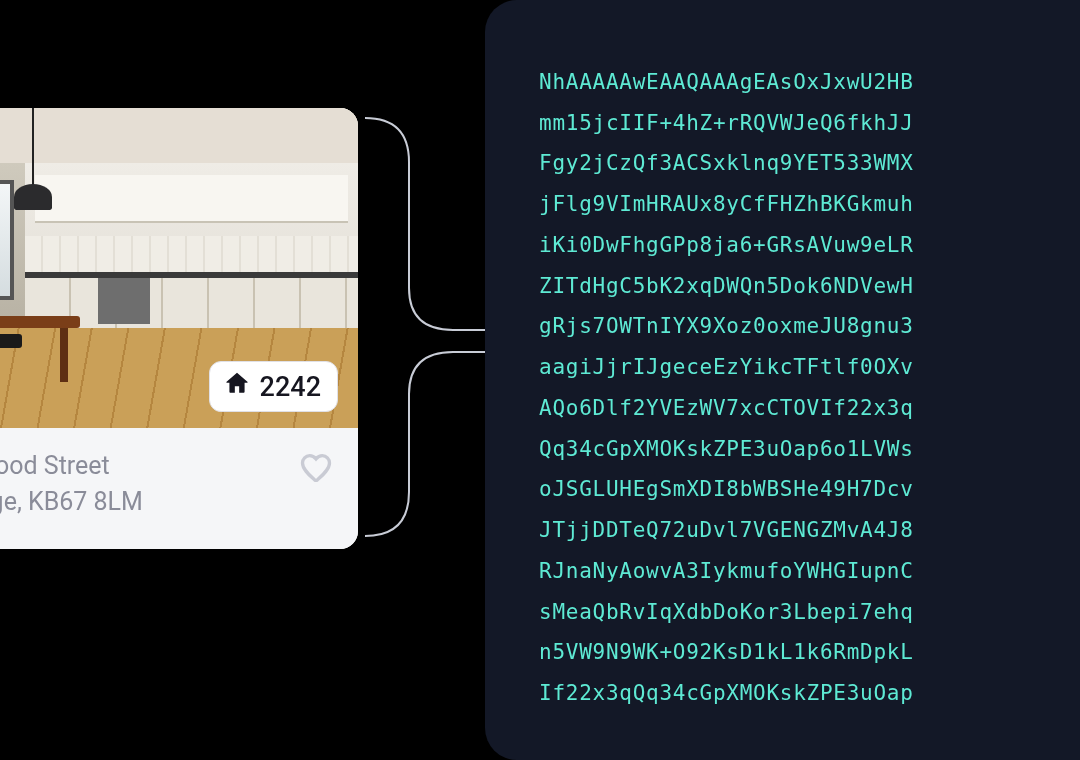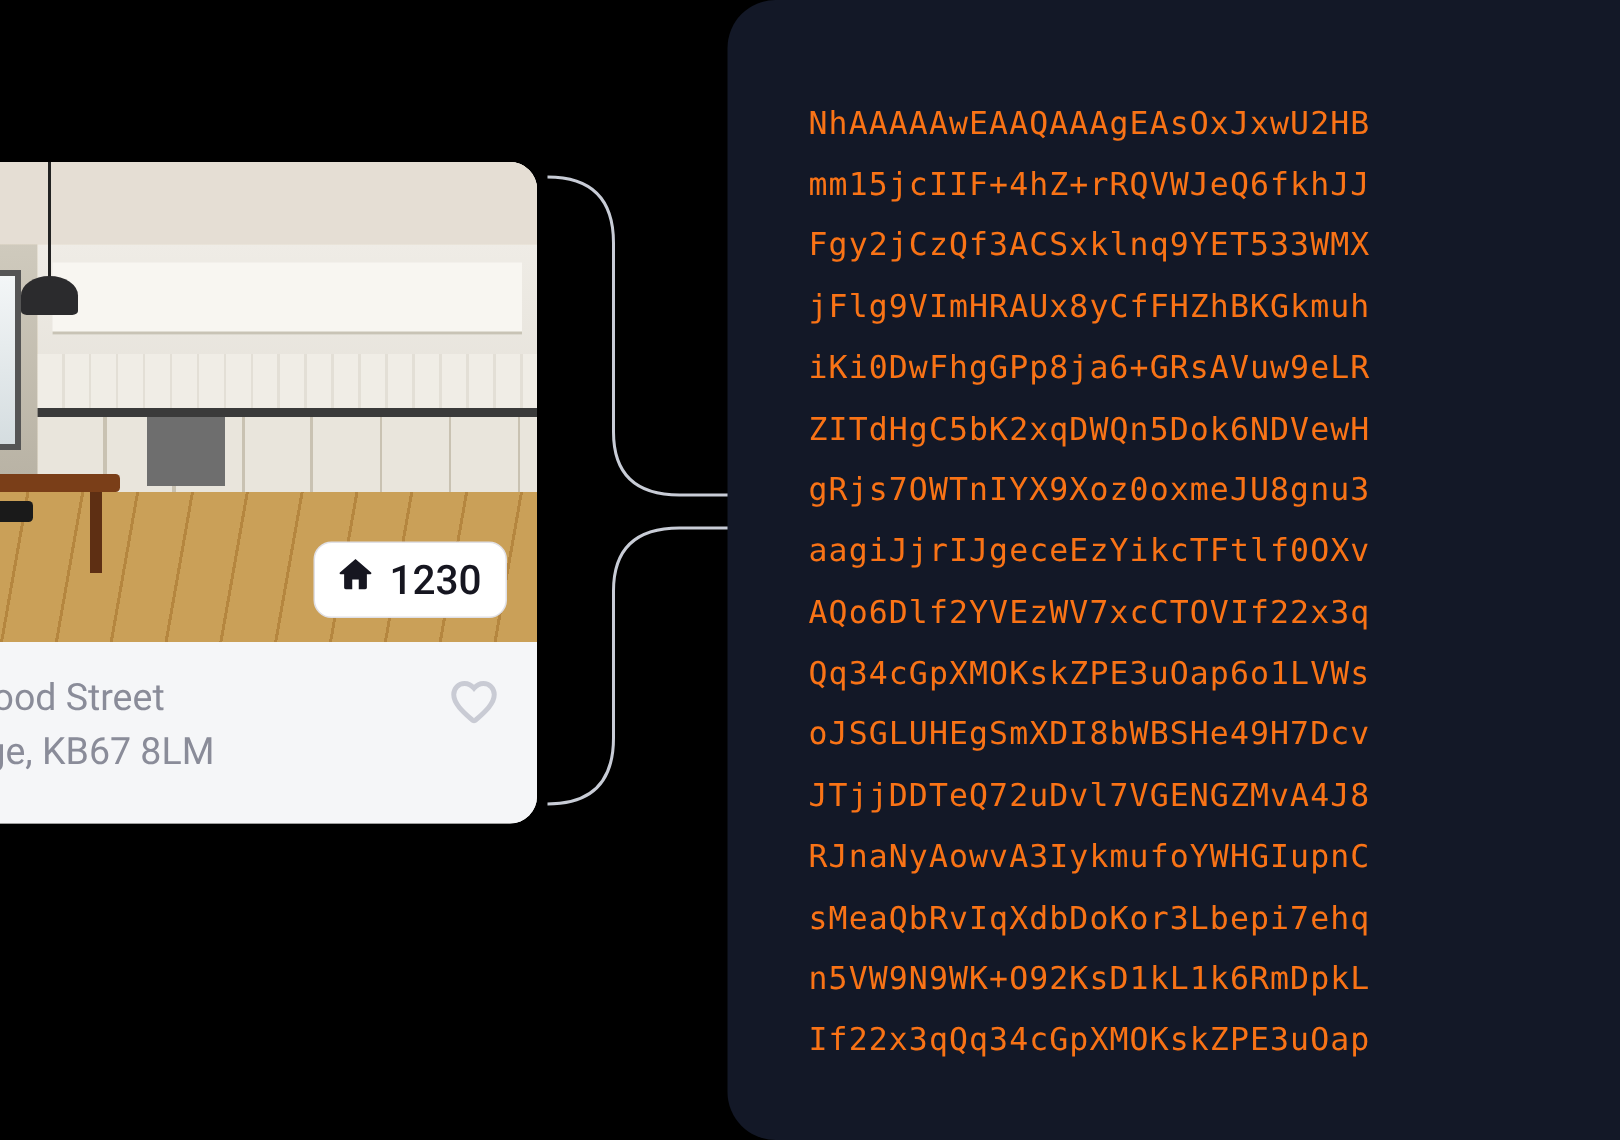--- a/index.html
+++ b/index.html
@@ -92,21 +92,21 @@
       background: #131827;
       border-radius: 32px 0 0 32px;
       padding: 62px 32px 0 54px;
       overflow: hidden;
     }
     .code-block {
       font-family: ui-monospace, SFMono-Regular, Menlo, Consolas, monospace;
       font-size: 21px;
       line-height: 1.94;
       letter-spacing: 0.035em;
-      color: #f97316;
+      color: #5eead4;
       white-space: pre;
     }
 
     
     .connectors {
       position: absolute;
       left: 355px;
       top: 112px;
       width: 140px;
       height: 450px;
@@ -138,21 +138,21 @@
 
     <div class="photo-tableleg2"></div>
     <div class="photo-chair"></div>
 
     <div class="listing-badge">
       <span>
         <svg viewBox="0 0 24 24">
             <path d="M12 2.5 2.4 10.8c-.4.35-.15 1 .38 1H5v8.2c0 .55.45 1 1 1h4v-6h4v6h4c.55 0 1-.45 1-1V11.8h2.22c.53 0 .78-.65.38-1L12 2.5z"></path>
           </svg>
       </span>
-      <span>1230</span>
+      <span>2242</span>
     </div>
   </div>
 
   <div class="property-meta">
     <div class="property-address">
       <div>Elmwood Street</div>
       <div>sbridge, KB67 8LM</div>
     </div>
     <span class="heart-btn">
       <svg viewBox="0 0 24 24">

